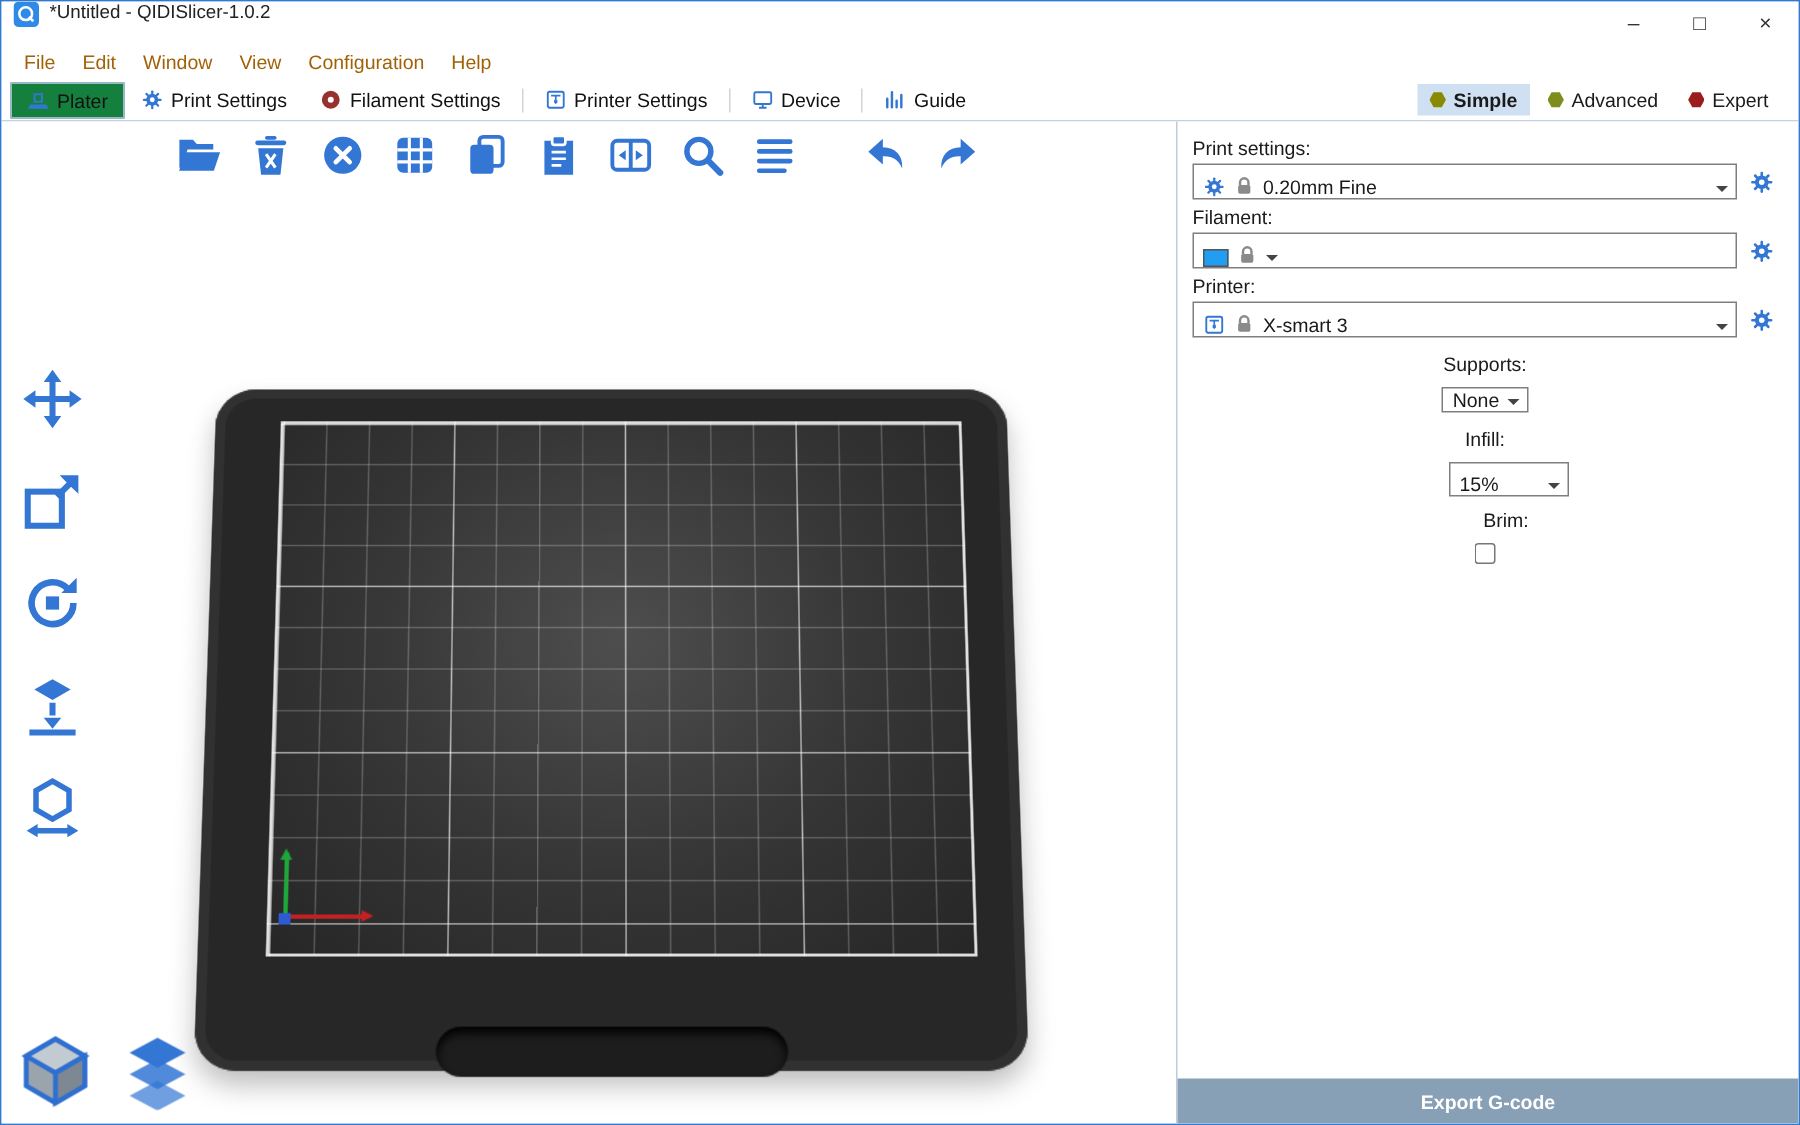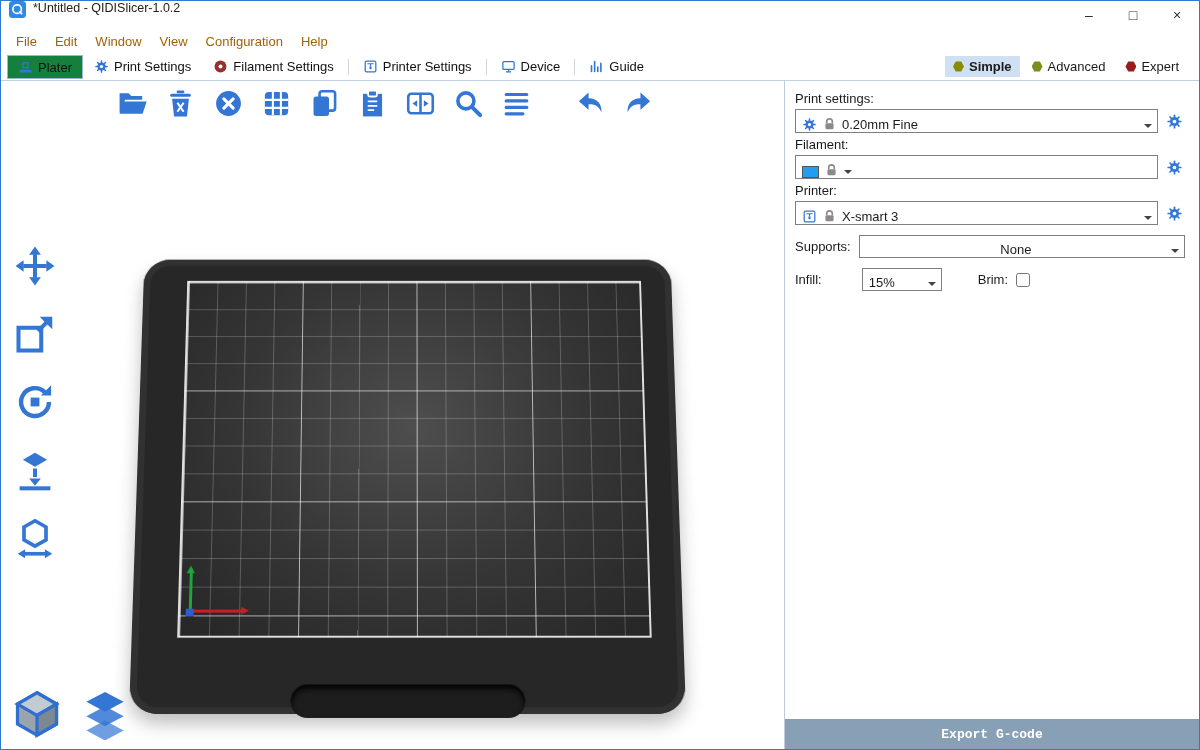--- a/index.html
+++ b/index.html
@@ -101,26 +101,26 @@
   .combo { flex:1; height:24px; border:1px solid #7f7f7f; background:#fff;
            display:flex; align-items:flex-end; gap:5px; padding:0 5px 0 6px; cursor:default; }
   .combo .grow { flex:1; }
   .cv { width:0; height:0; border:4px solid transparent; border-top-color:#444;
         margin-top:7px; flex:none; }
   .gearbtn { width:22px; height:22px; border:none; background:transparent; padding:0;
              margin-left:5px; display:flex; align-items:center; justify-content:center; cursor:pointer; }
   .gearbtn svg { width:17px; height:17px; }
   .mini-icn { display:inline-flex; width:15px; height:15px; flex:none; }
   .swatch { width:17px; height:12px; background:#219df2; border:1px solid #555; flex:none; }
-  .inline-row { display:flex; align-items:center; gap:8px; margin-top:10px; }
+  .inline-row { display:flex; align-items:center; gap:8px; margin-top:10px;flex-direction:column; }
   .inline-row .combo { height:23px; }
   .infill-combo { flex:none; width:80px;margin-left:32px; }
   .brim-label { margin-left:28px; }
   .checkbox { width:14px; height:14px; accent-color:#3376d4; }
-  .export-wrap { margin-top:auto; padding:0;font-family:Liberation Mono, monospace; }
+  .export-wrap { margin-top:auto; padding:0; }
   .export-btn { width:100%; height:30px; border:none; background:#87a0b6; color:#fff;
                 font-size:13px; font-weight:bold; font-family:inherit; cursor:pointer; }
 </style>
 </head>
 <body>
 
 <div class="win">
 
   <div class="titlebar">
     <span class="appicon">

